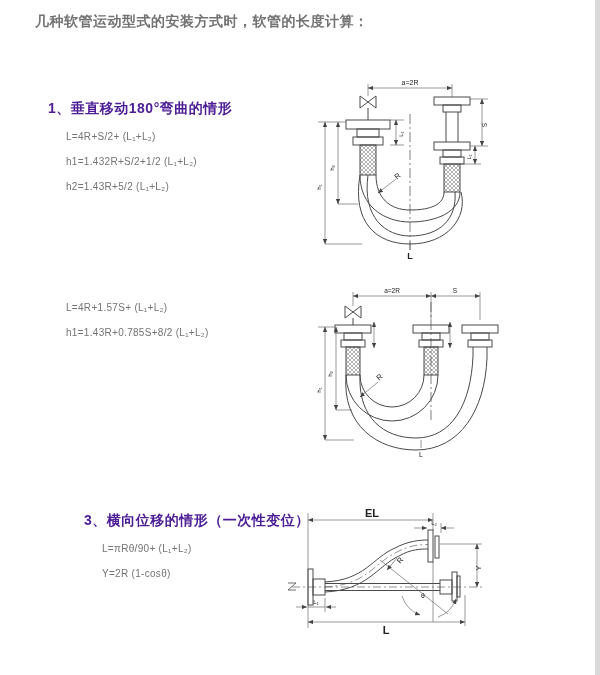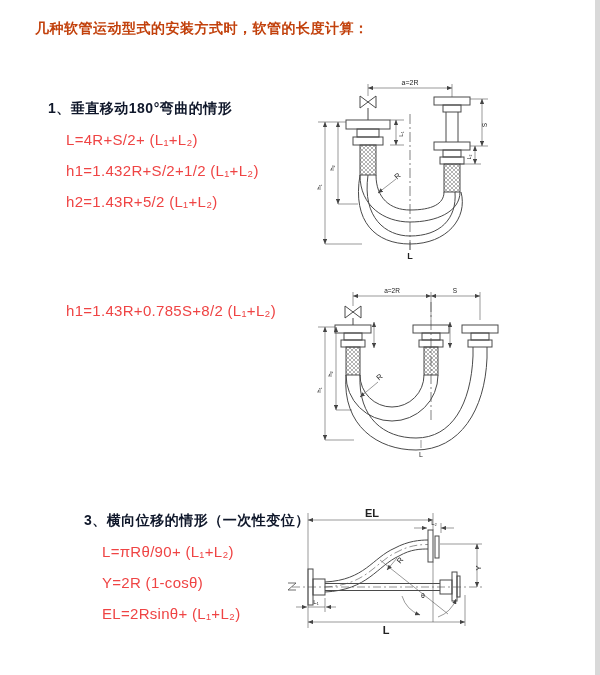--- a/index.html
+++ b/index.html
@@ -2,27 +2,27 @@
 <html><head>
 <meta charset="utf-8">
 <style>
   html,body{margin:0;padding:0;}
   body{
     width:600px;height:675px;background:#ffffff;position:relative;overflow:hidden;
     font-family:"Liberation Sans","DejaVu Sans",sans-serif;color:#1a1a1a;
   }
   .edge-strip{position:absolute;right:0;top:0;width:5px;height:675px;background:#d9d9d9;}
   .doc-title{
-    position:absolute;left:35px;top:20px;font-size:14px;font-weight:bold;
-    letter-spacing:0.5px;color:#c2410c;
+    position:absolute;left:35px;top:13px;font-size:14px;font-weight:bold;
+    letter-spacing:0.5px;color:#737373;
   }
   .section{position:absolute;left:48px;width:265px;}
-  .sec-heading{font-size:14px;font-weight:bold;color:#0f172a;margin-bottom:13px;letter-spacing:0.5px;}
+  .sec-heading{font-size:14px;font-weight:bold;color:#4c1d95;margin-bottom:13px;letter-spacing:0.5px;}
   .formula{
-    font-size:15px;color:#ef4444;margin-left:18px;margin-bottom:14px;
+    font-size:10px;color:#737373;margin-left:18px;margin-bottom:14px;
     letter-spacing:0.3px;white-space:nowrap;
   }
   .s1{top:100px;} .s2{top:302px;} .s3{top:512px;margin-left:36px;}
   .diag{position:absolute;}
   .d1{left:300px;top:72px;} .d2{left:308px;top:282px;} .d3{left:280px;top:500px;}
   svg{display:block;}
   svg text{fill:#222;font-family:"Liberation Sans","DejaVu Sans",sans-serif;}
 </style>
 </head>
 <body>
@@ -32,28 +32,28 @@
 <div class="doc-title">几种软管运动型式的安装方式时，软管的长度计算：</div>
 
 <div class="section s1">
   <div class="sec-heading">1、垂直移动180°弯曲的情形</div>
   <div class="formula">L=4R+S/2+ (L₁+L₂)</div>
   <div class="formula">h1=1.432R+S/2+1/2 (L₁+L₂)</div>
   <div class="formula">h2=1.43R+5/2 (L₁+L₂)</div>
 </div>
 
 <div class="section s2">
+  <div class="formula">L=4R+1.57S+ (L₁+L₂)</div>
   <div class="formula">h1=1.43R+0.785S+8/2 (L₁+L₂)</div>
 </div>
 
 <div class="section s3">
   <div class="sec-heading">3、横向位移的情形（一次性变位）</div>
   <div class="formula">L=πRθ/90+ (L₁+L₂)</div>
   <div class="formula">Y=2R (1-cosθ)</div>
-  <div class="formula">EL=2Rsinθ+ (L₁+L₂)</div>
 </div>
 
 <div class="diag d1">
 <svg width="290" height="190" viewBox="0 0 290 190">
   <defs>
     <pattern id="hx1" width="4" height="4" patternUnits="userSpaceOnUse">
       <path d="M0,4 L4,0 M0,0 L4,4" stroke="#666" stroke-width="0.5"></path>
     </pattern>
     <marker id="ar1" viewBox="0 0 10 8" refX="9.5" refY="4" markerWidth="9" markerHeight="7" orient="auto-start-reverse">
       <path d="M0,0 L10,4 L0,8 z" fill="#444"></path>

